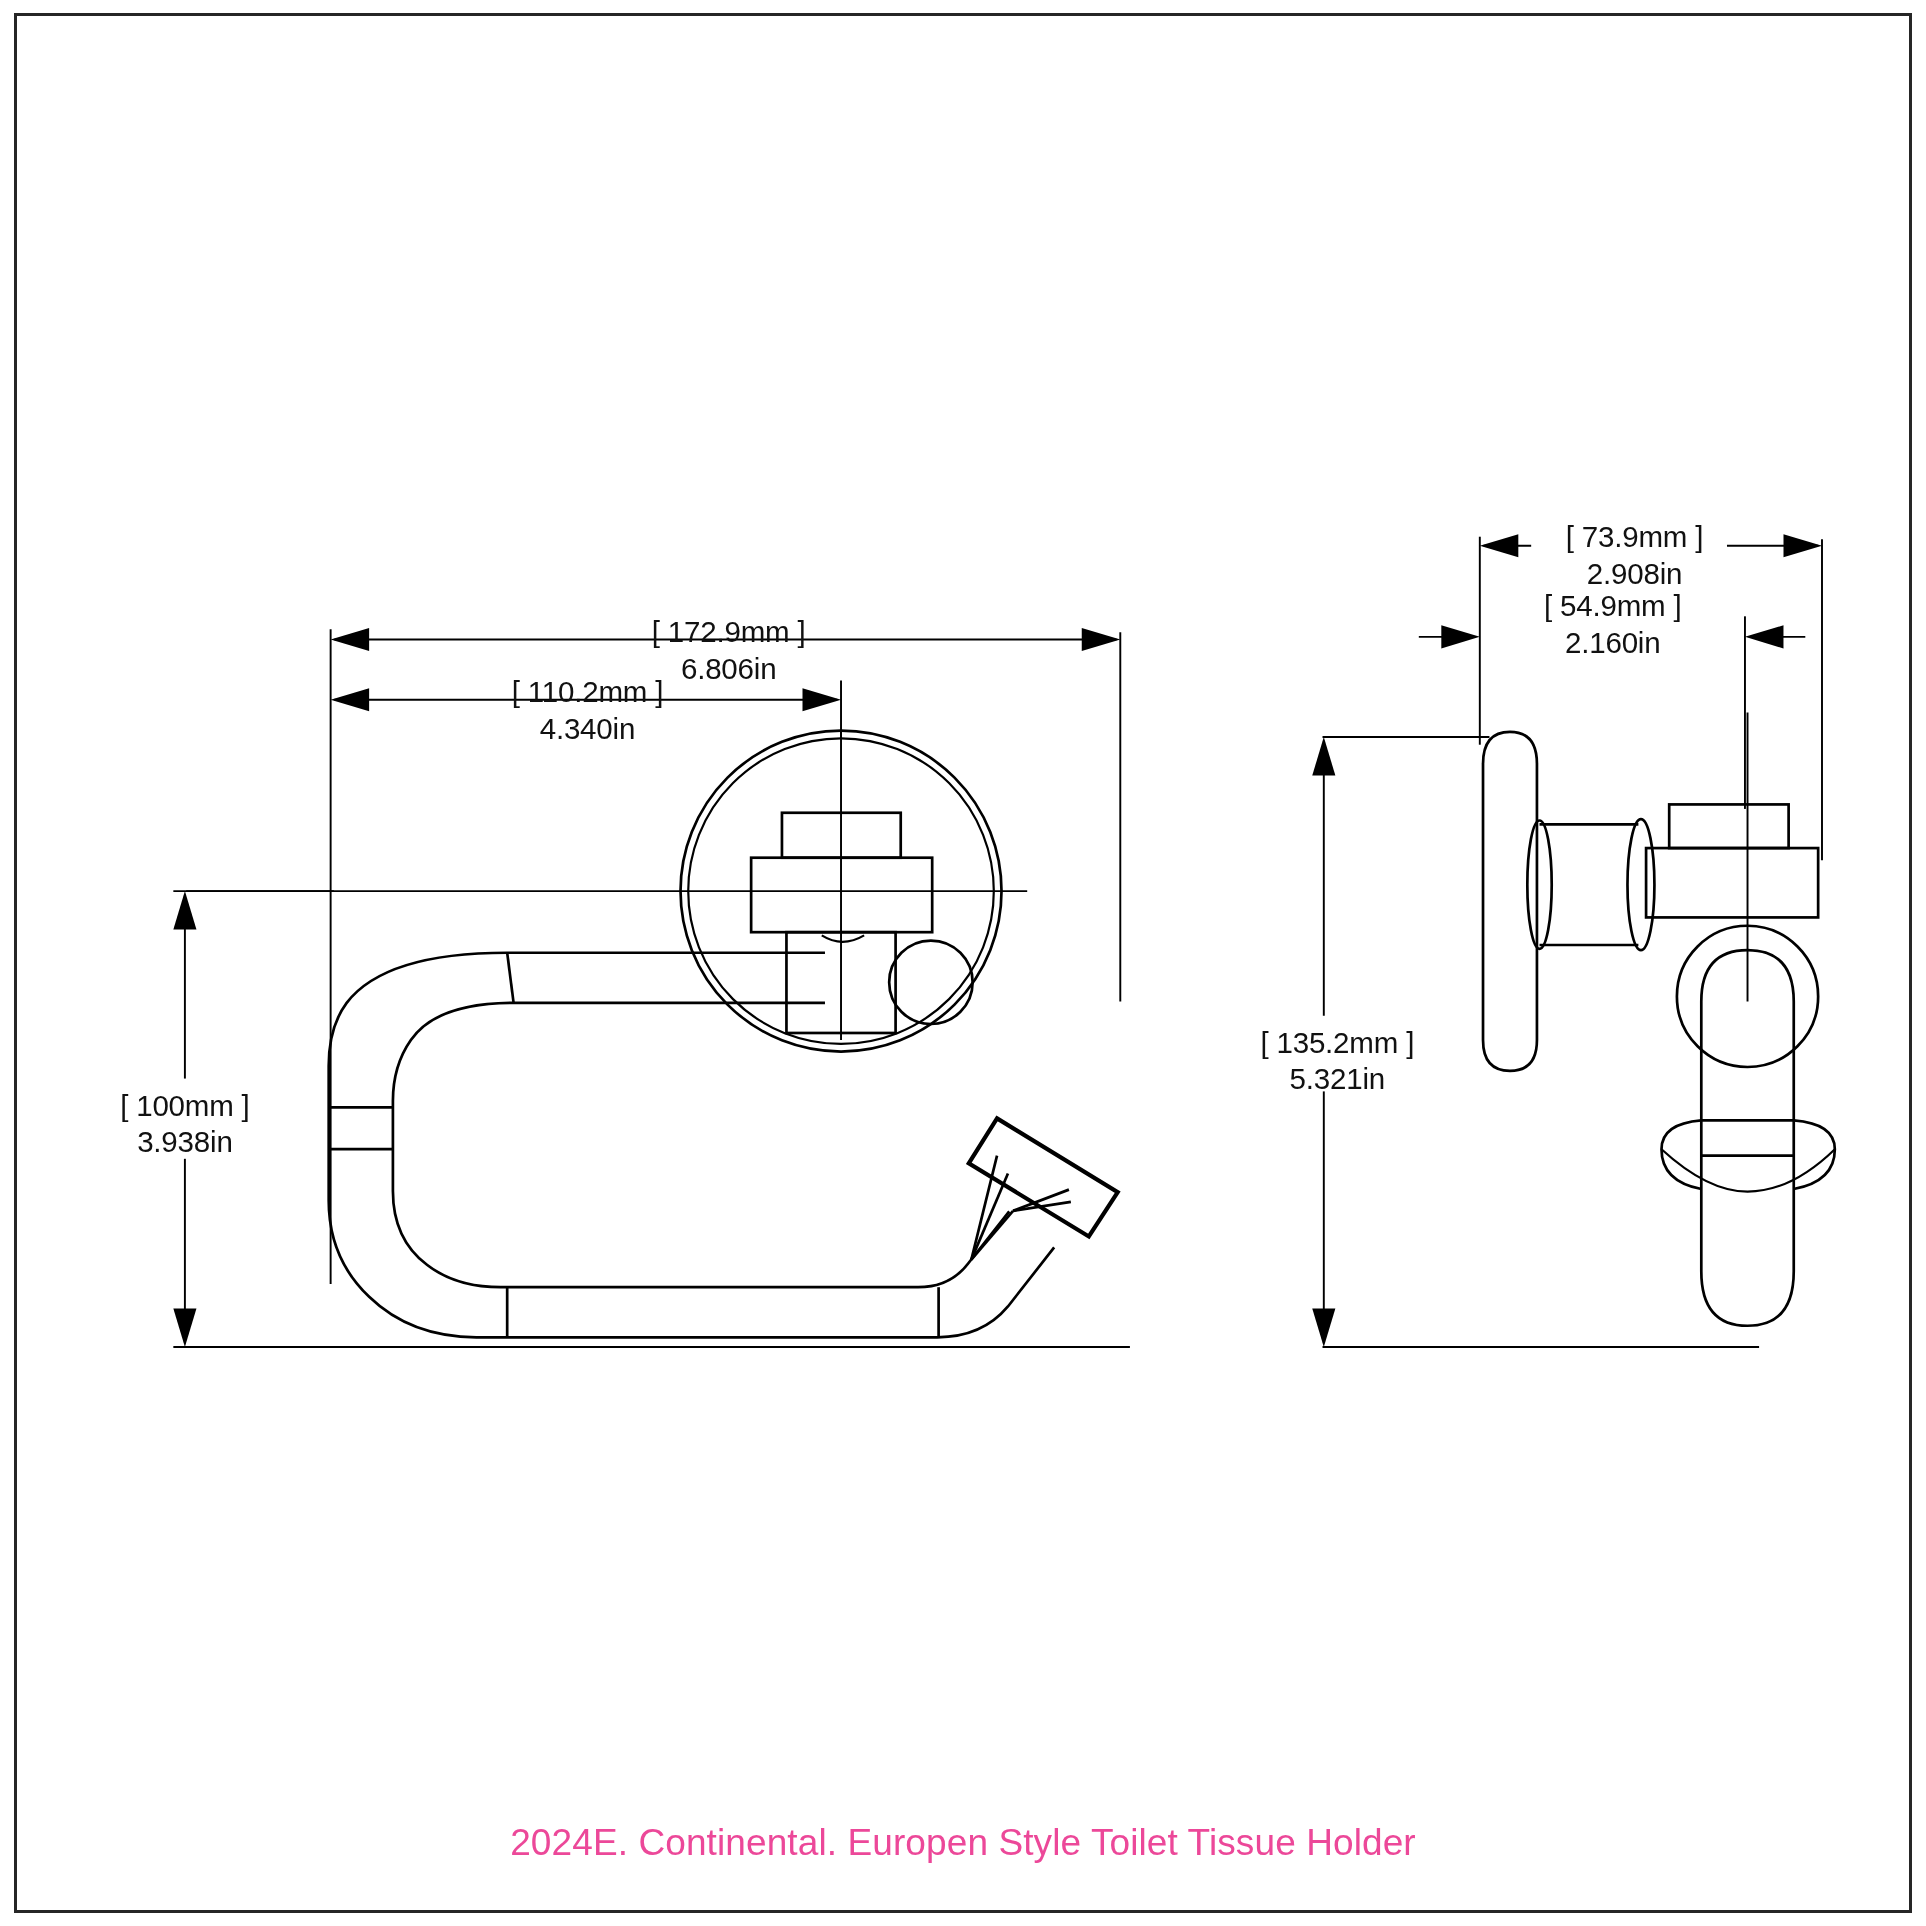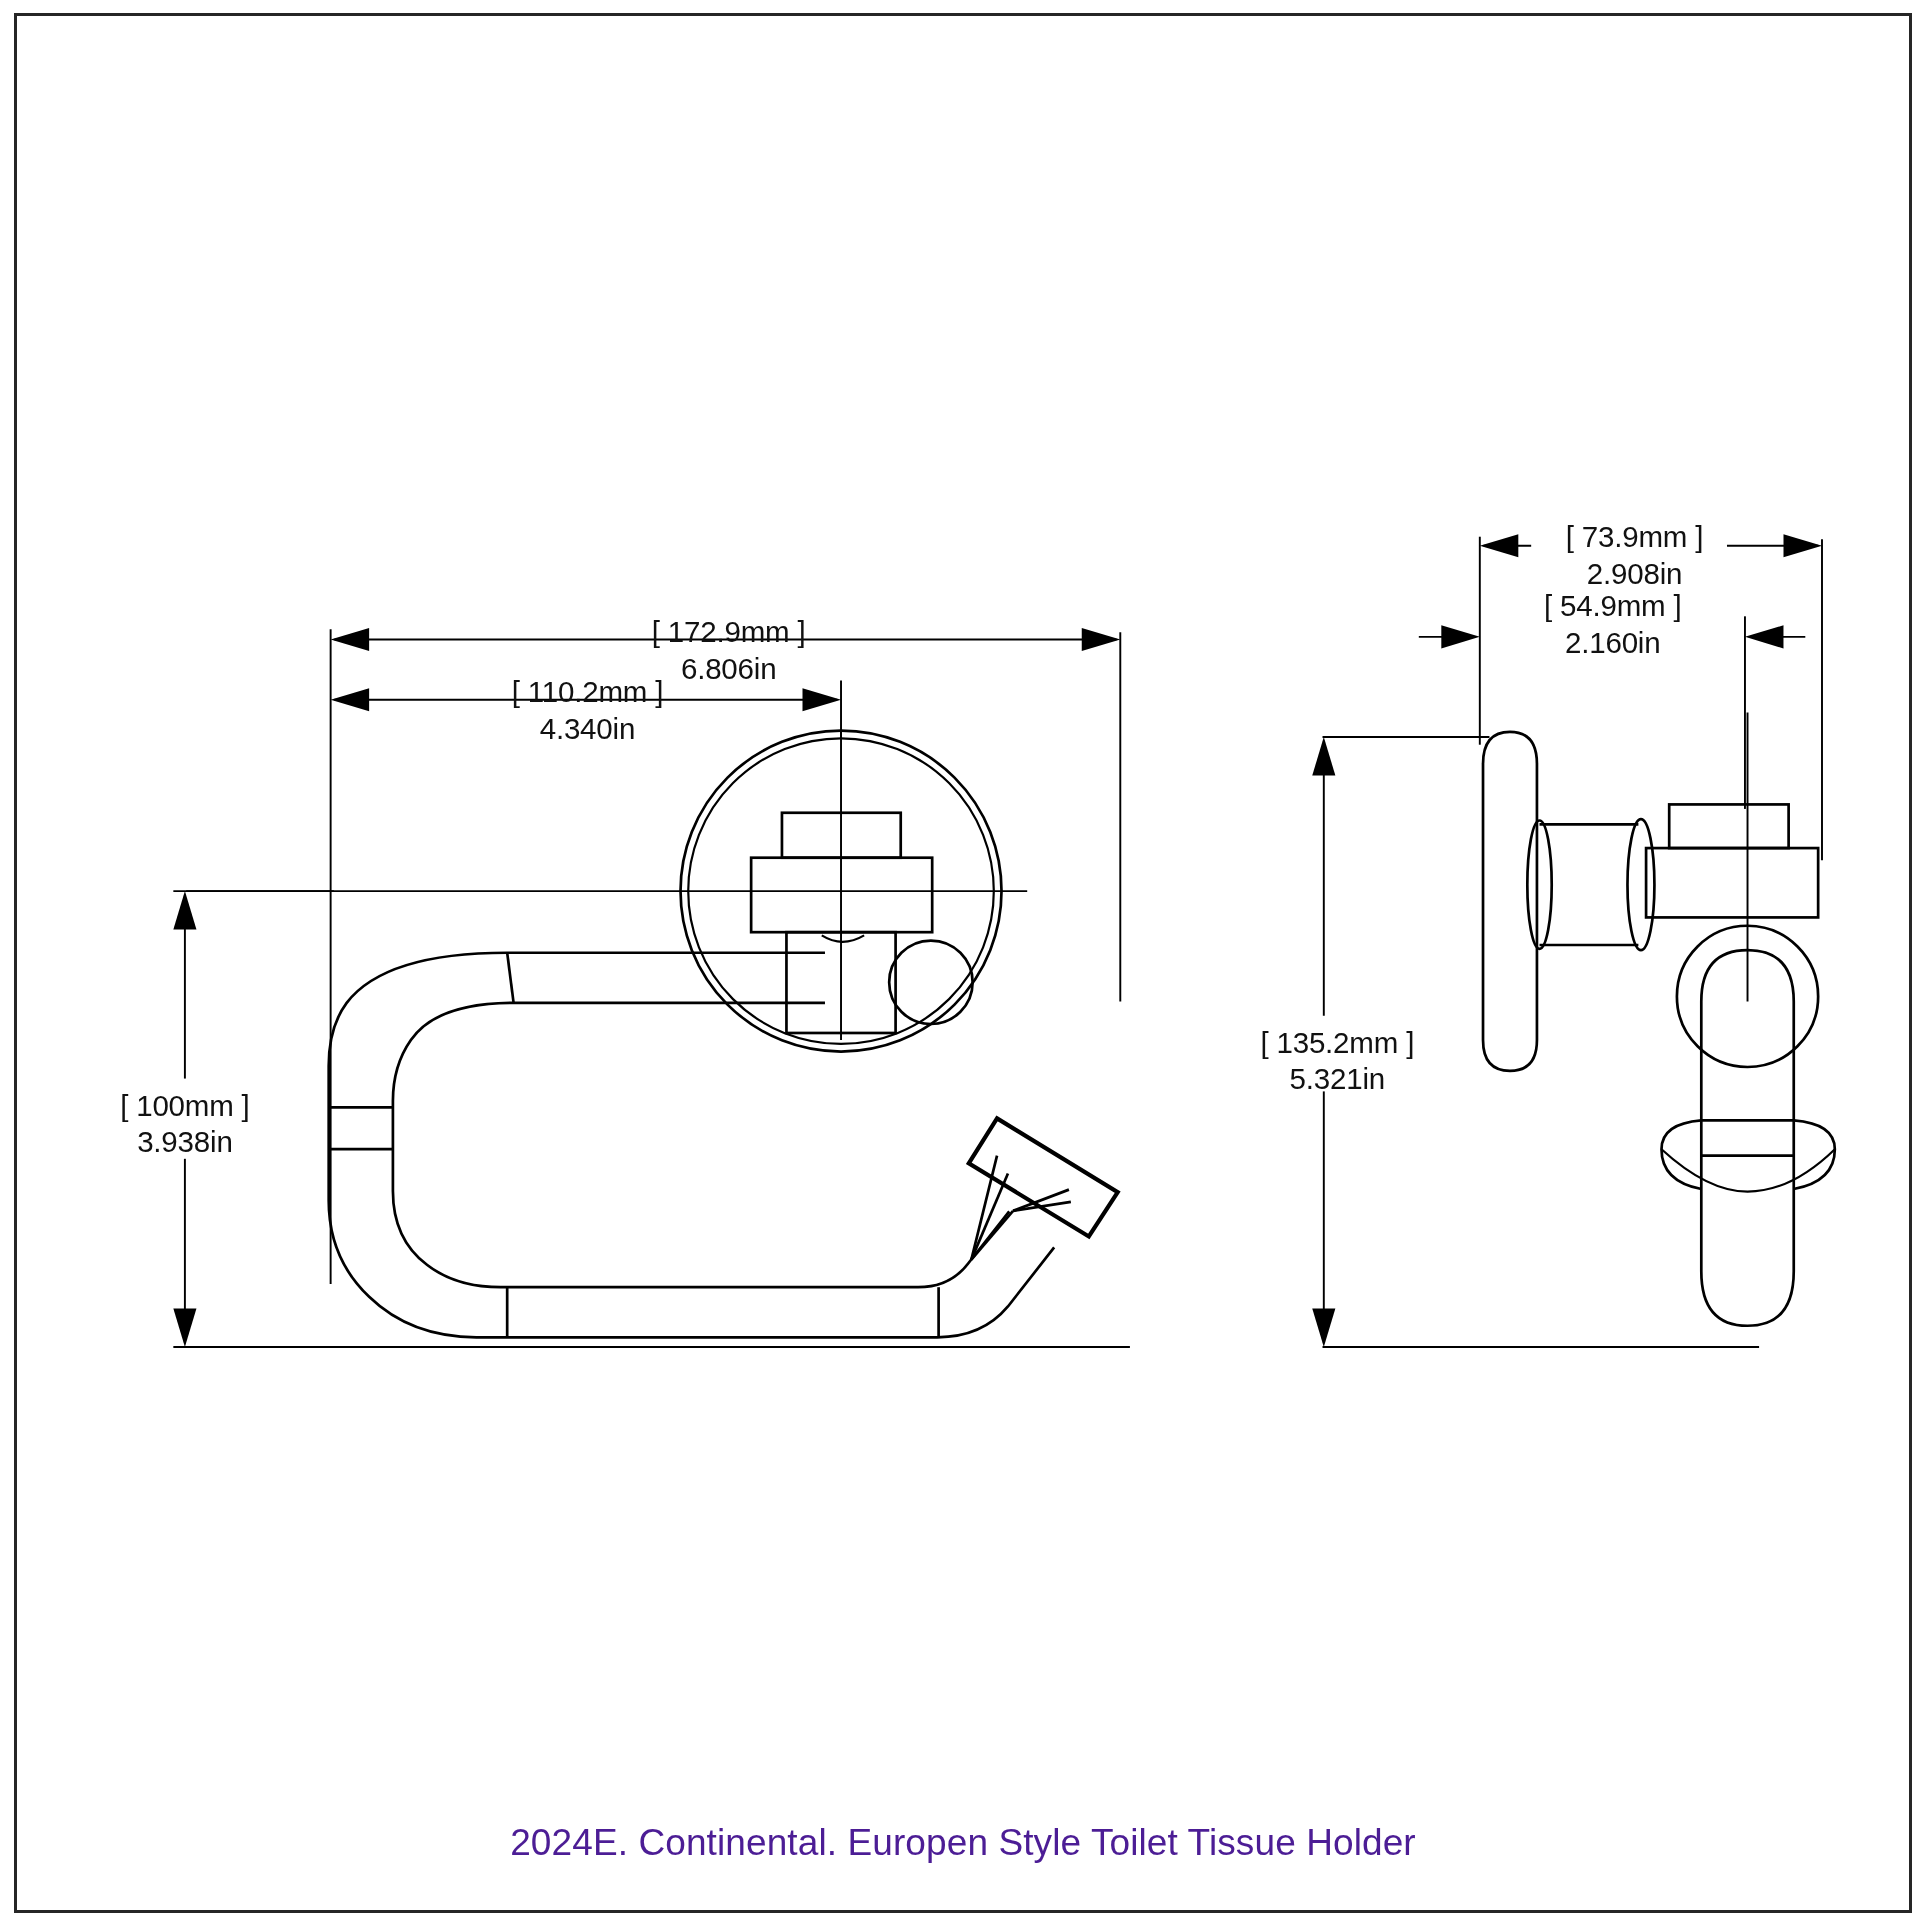--- a/index.html
+++ b/index.html
@@ -44,21 +44,21 @@
     position:absolute;
     left:0;
     top:1822px;
     width:1926px;
     text-align:center;
   }
   #title-text{
     display:inline-block;
     font-family:"Liberation Sans","DejaVu Sans",sans-serif;
     font-size:37px;
-    color:#4c1d95;
+    color:#ec4899;
     letter-spacing:0.1px;
     white-space:nowrap;
   }
 </style>
 </head>
 <body>
 
 <div id="sheet">
 
   <div id="sheet-border"></div>

